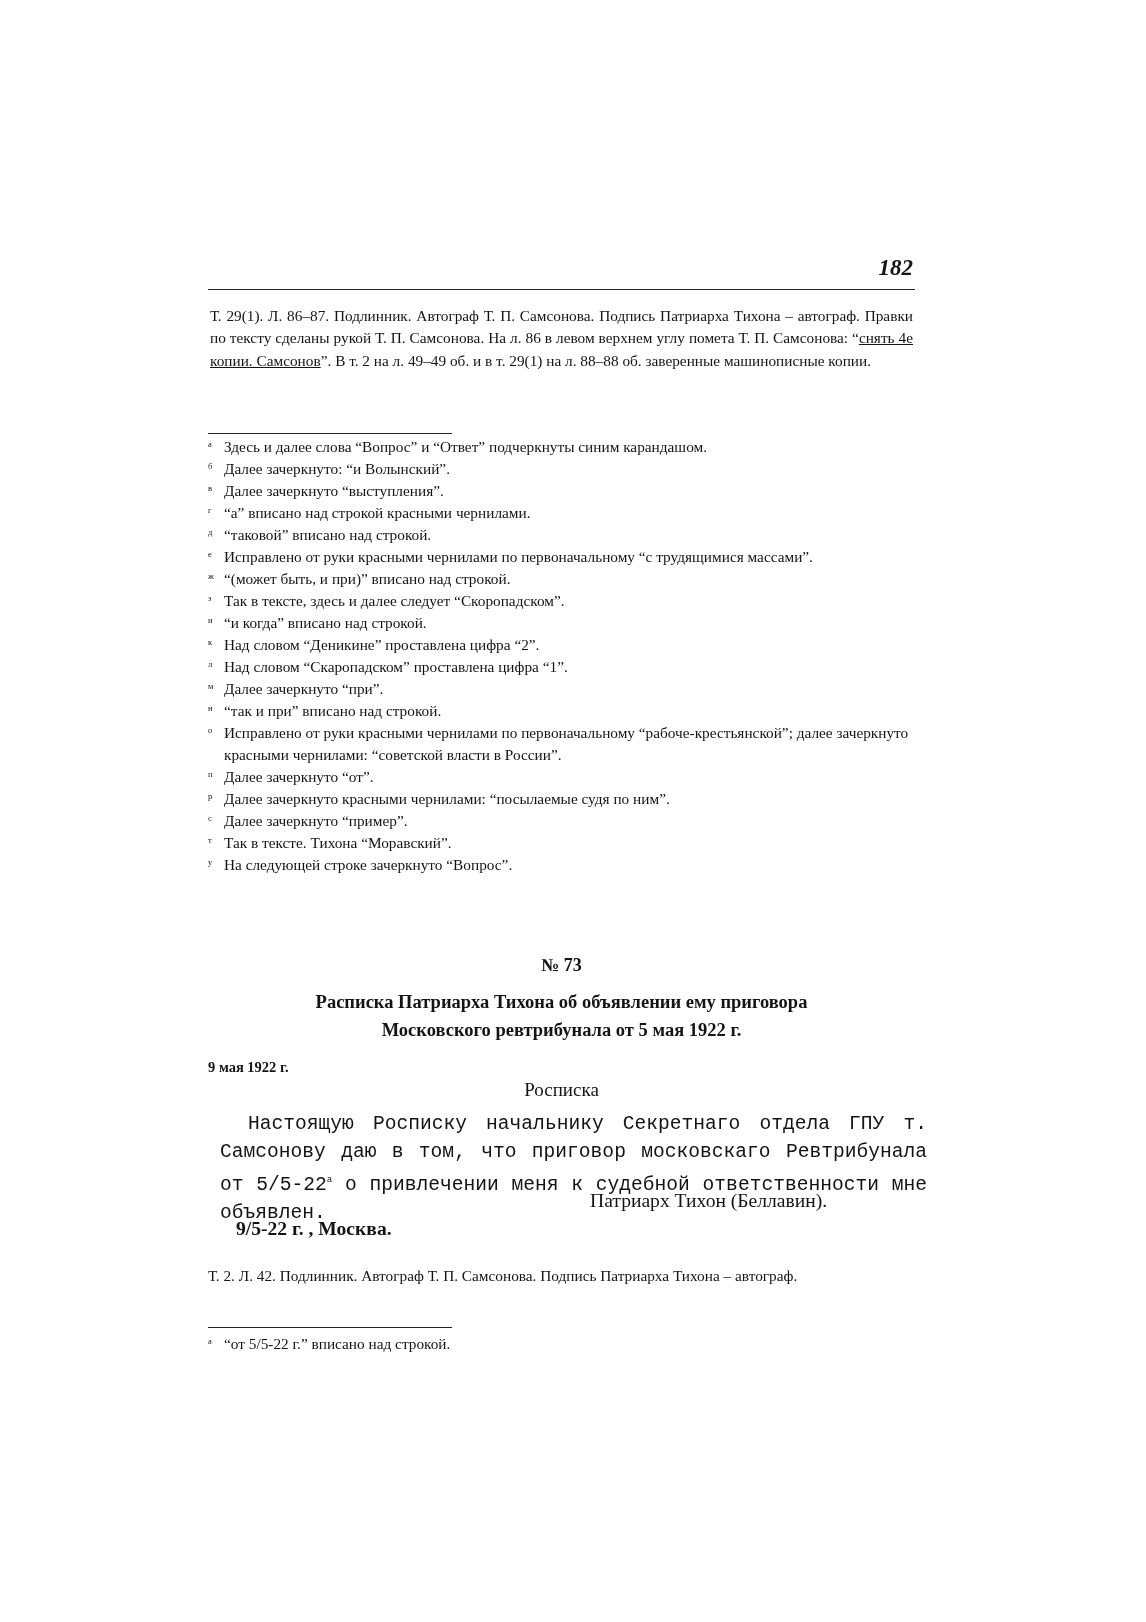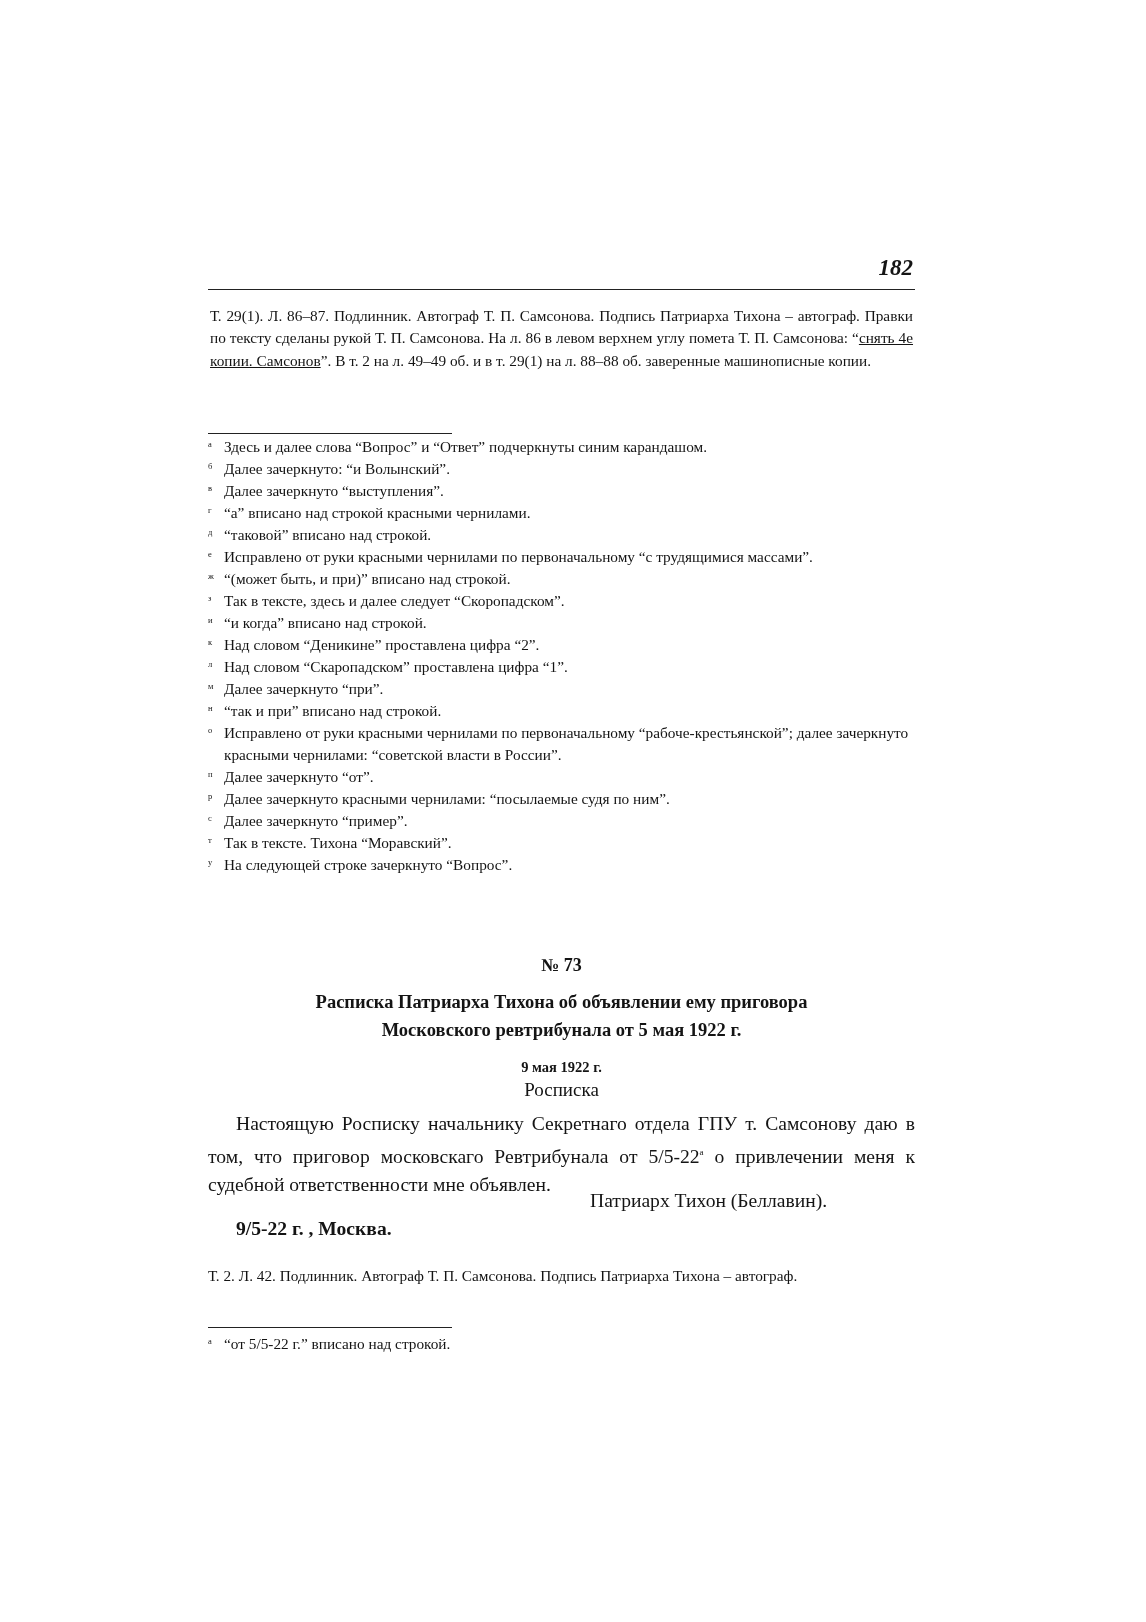--- a/index.html
+++ b/index.html
@@ -29,25 +29,25 @@
       position: relative; padding-left: 16px; font-size: 15.3px; line-height: 22px;
     }
     .fn .mark {
       position: absolute; left: 0; top: -3px; font-size: 8.5px;
     }
     .doc-no { position: absolute; left: 208px; width: 707px; top: 955px; text-align: center; font-weight: bold; font-size: 18px; }
     .doc-title {
       position: absolute; left: 208px; width: 707px; top: 988px; text-align: center;
       font-weight: bold; font-size: 18.5px; line-height: 28px;
     }
-    .doc-date { position: absolute; left: 208px; width: 707px; top: 1059px; text-align: center; font-weight: bold; font-size: 14.5px; }
+    .doc-date { position: absolute; left: 208px; width: 707px; top: 1059px; text-align: left; font-weight: bold; font-size: 14.5px; }
     .doc-heading { position: absolute; left: 208px; width: 707px; top: 1079px; text-align: center; font-size: 19px; }
     .body-text {
-      position: absolute; left: 208px; width: 707px; top: 1110px; margin: 0;
-      font-size: 19.6px; line-height: 28px; text-align: justify; text-indent: 28px;
+      position: absolute; left: 220px; width: 707px; top: 1110px; margin: 0;
+      font-size: 19.6px; line-height: 28px; text-align: justify; text-indent: 28px; font-family: Liberation Mono, monospace;
     }
     .body-text sup { font-size: 9px; vertical-align: 8px; }
     .signature { position: absolute; left: 590px; top: 1190px; font-size: 19.6px; }
     .place-date { position: absolute; left: 236px; top: 1218px; font-size: 19.6px; font-weight: bold; }
     .source-note { position: absolute; left: 208px; top: 1267px; font-size: 15.3px; }
   </style>
 </head>
 <body>
 
 <div class="running-head">

